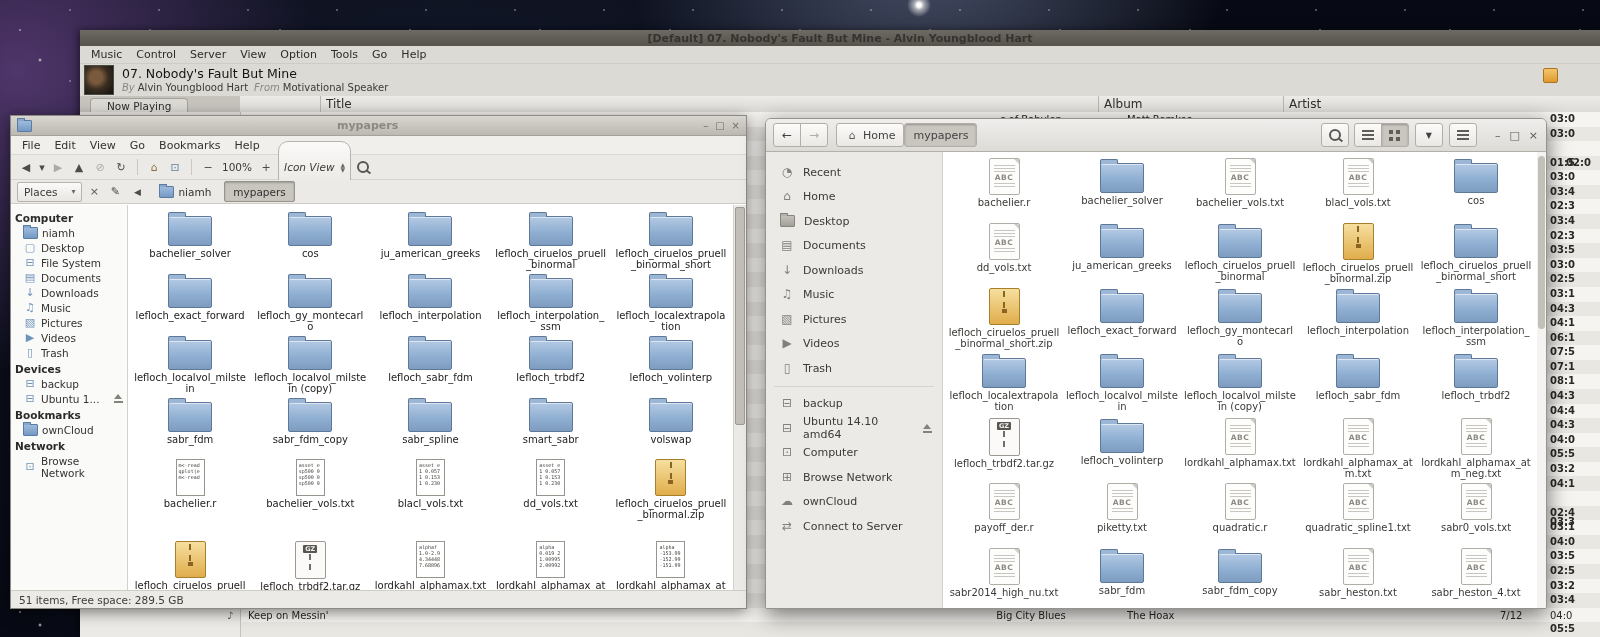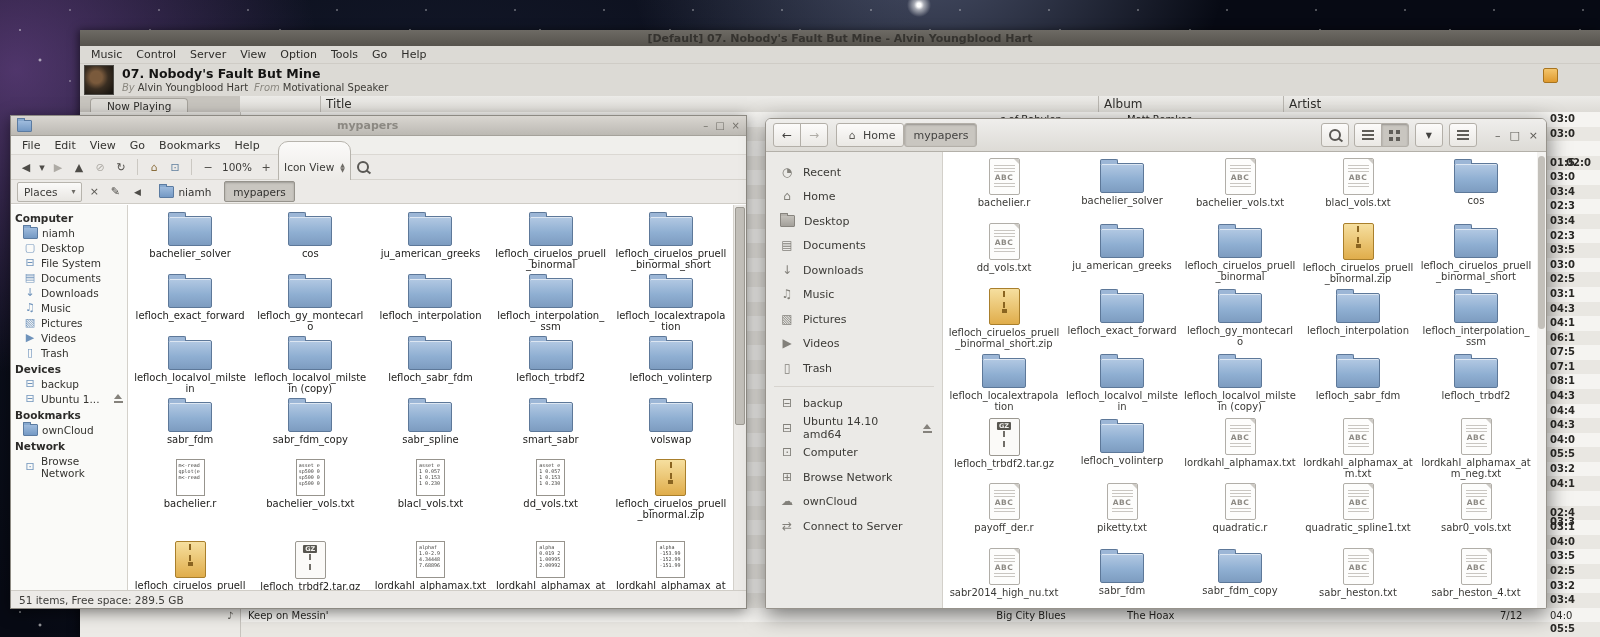--- a/index.html
+++ b/index.html
@@ -25,21 +25,21 @@
   
   .player{position:absolute;left:80px;top:30px;width:1520px;height:607px;background:#dcdad5;
           box-shadow:-2px 0 8px rgba(0,0,0,.5);}
   .p-titlebar{height:16px;background:linear-gradient(#6d6a64,#56534d);display:flex;align-items:center;justify-content:center;
           font-size:11px;font-weight:bold;color:#35332f;}
   .p-menubar{height:17px;background:#dcdad5;display:flex;align-items:center;padding-left:4px;border-bottom:1px solid #cfccc6;}
   .p-menubar .mi{padding:0 7px;color:#2e2d2a;}
   .p-np{height:32px;background:#dcdad5;display:flex;align-items:center;gap:8px;padding-left:4px;position:relative;}
   .p-art{width:28px;height:28px;border:1px solid #4c4a45;flex:none;
          background:radial-gradient(circle at 40% 40%, #7a5a3c 0 6px, #3a2e22 12px, #17140f 22px);}
-  .p-track{font-size:12.5px;font-weight:bold;color:#141413;line-height:1.15;}
+  .p-track{font-size:12.5px;font-weight:normal;color:#141413;line-height:1.15;}
   .p-byline{font-size:10px;}
   .p-byline .dim{color:#8a877f;font-style:italic;margin-right:3px;}
   .p-byline .strong{color:#3c3a35;margin-right:6px;}
   .p-tray{position:absolute;right:42px;top:4px;width:13px;height:13px;border:1px solid #a8741f;border-radius:2px;
           background:linear-gradient(#f4c56c,#df9a2e);}
   .p-tabrow{height:17px;background:#c7c4be;position:relative;border-bottom:1px solid #b1ada6;}
   .p-tab{position:absolute;left:10px;bottom:0;padding:1px 16px 1px 16px;background:#dcdad5;border:1px solid #a5a29b;border-bottom:none;
          border-radius:4px 4px 0 0;font-size:10.5px;color:#2d2c29;}
   .p-cols{position:absolute;left:160px;right:0;top:0;bottom:0;background:linear-gradient(#ecebe8,#dcdad5);}
   .p-cols .col{position:absolute;top:0;height:16px;line-height:16px;font-size:12px;color:#2f2e2b;
@@ -112,21 +112,21 @@
   .wc{display:flex;gap:7px;color:#74716b;font-size:10px;}
   .wc span{cursor:default;}
   .l-menubar{height:18px;display:flex;align-items:center;padding-left:4px;background:#f0efec;}
   .l-menubar .mi{padding:0 7px;color:#343330;}
   .l-toolbar{height:24px;display:flex;align-items:center;gap:3px;padding:0 6px;background:#eceae7;border-top:1px solid #dbd8d3;border-bottom:1px solid #d6d3cd;}
   .tbtn{min-width:18px;height:18px;display:flex;align-items:center;justify-content:center;color:#4e4c48;font-size:11px;border-radius:2px;}
   .tbtn.dis{color:#aeaba5;}
   .tsep{width:1px;height:16px;background:#cbc8c2;margin:0 4px;}
   .tb-zoom{font-size:10.5px;color:#3c3b38;padding:0 2px;}
   .viewsel{display:flex;align-items:center;gap:6px;border:1px solid #b7b4ad;background:linear-gradient(#fbfaf9,#e8e6e2);
-        border-radius:10px;height:18px;padding:16px 5px;font-size:10.5px;color:#3a3936;}
+        border-radius:10px;height:18px;padding:16px 5px;font-size:10.5px;color:#3a3936;font-style:italic;}
   .viewsel .arrows{font-size:6px;line-height:5px;color:#6e6b66;display:flex;flex-direction:column;}
   .l-pathbar{height:23px;display:flex;align-items:center;gap:4px;padding:0 6px;background:#eceae7;border-bottom:1px solid #cfccc6;}
   .places{display:flex;align-items:center;gap:14px;border:1px solid #b7b4ad;background:linear-gradient(#fbfaf9,#e8e6e2);
         border-radius:2px;height:18px;padding:0 6px;font-size:10.5px;color:#3a3936;justify-content:flex-end;}
   .pb-x{width:16px;text-align:center;color:#5b5954;}
   .crumb{display:flex;align-items:center;gap:4px;height:19px;padding:0 8px;border:1px solid transparent;border-radius:2px;
         font-size:10.5px;color:#333230;}
   .crumb.active{background:#c9c6c0;border-color:#96938c;box-shadow:inset 0 1px 2px rgba(0,0,0,.22);}
   .l-body{flex:1;display:flex;min-height:0;border-top:1px solid #fff;}
   .l-side{width:116px;background:#fafaf8;border-right:1px solid #d4d1cb;overflow:hidden;padding-top:4px;font-size:10.5px;}

